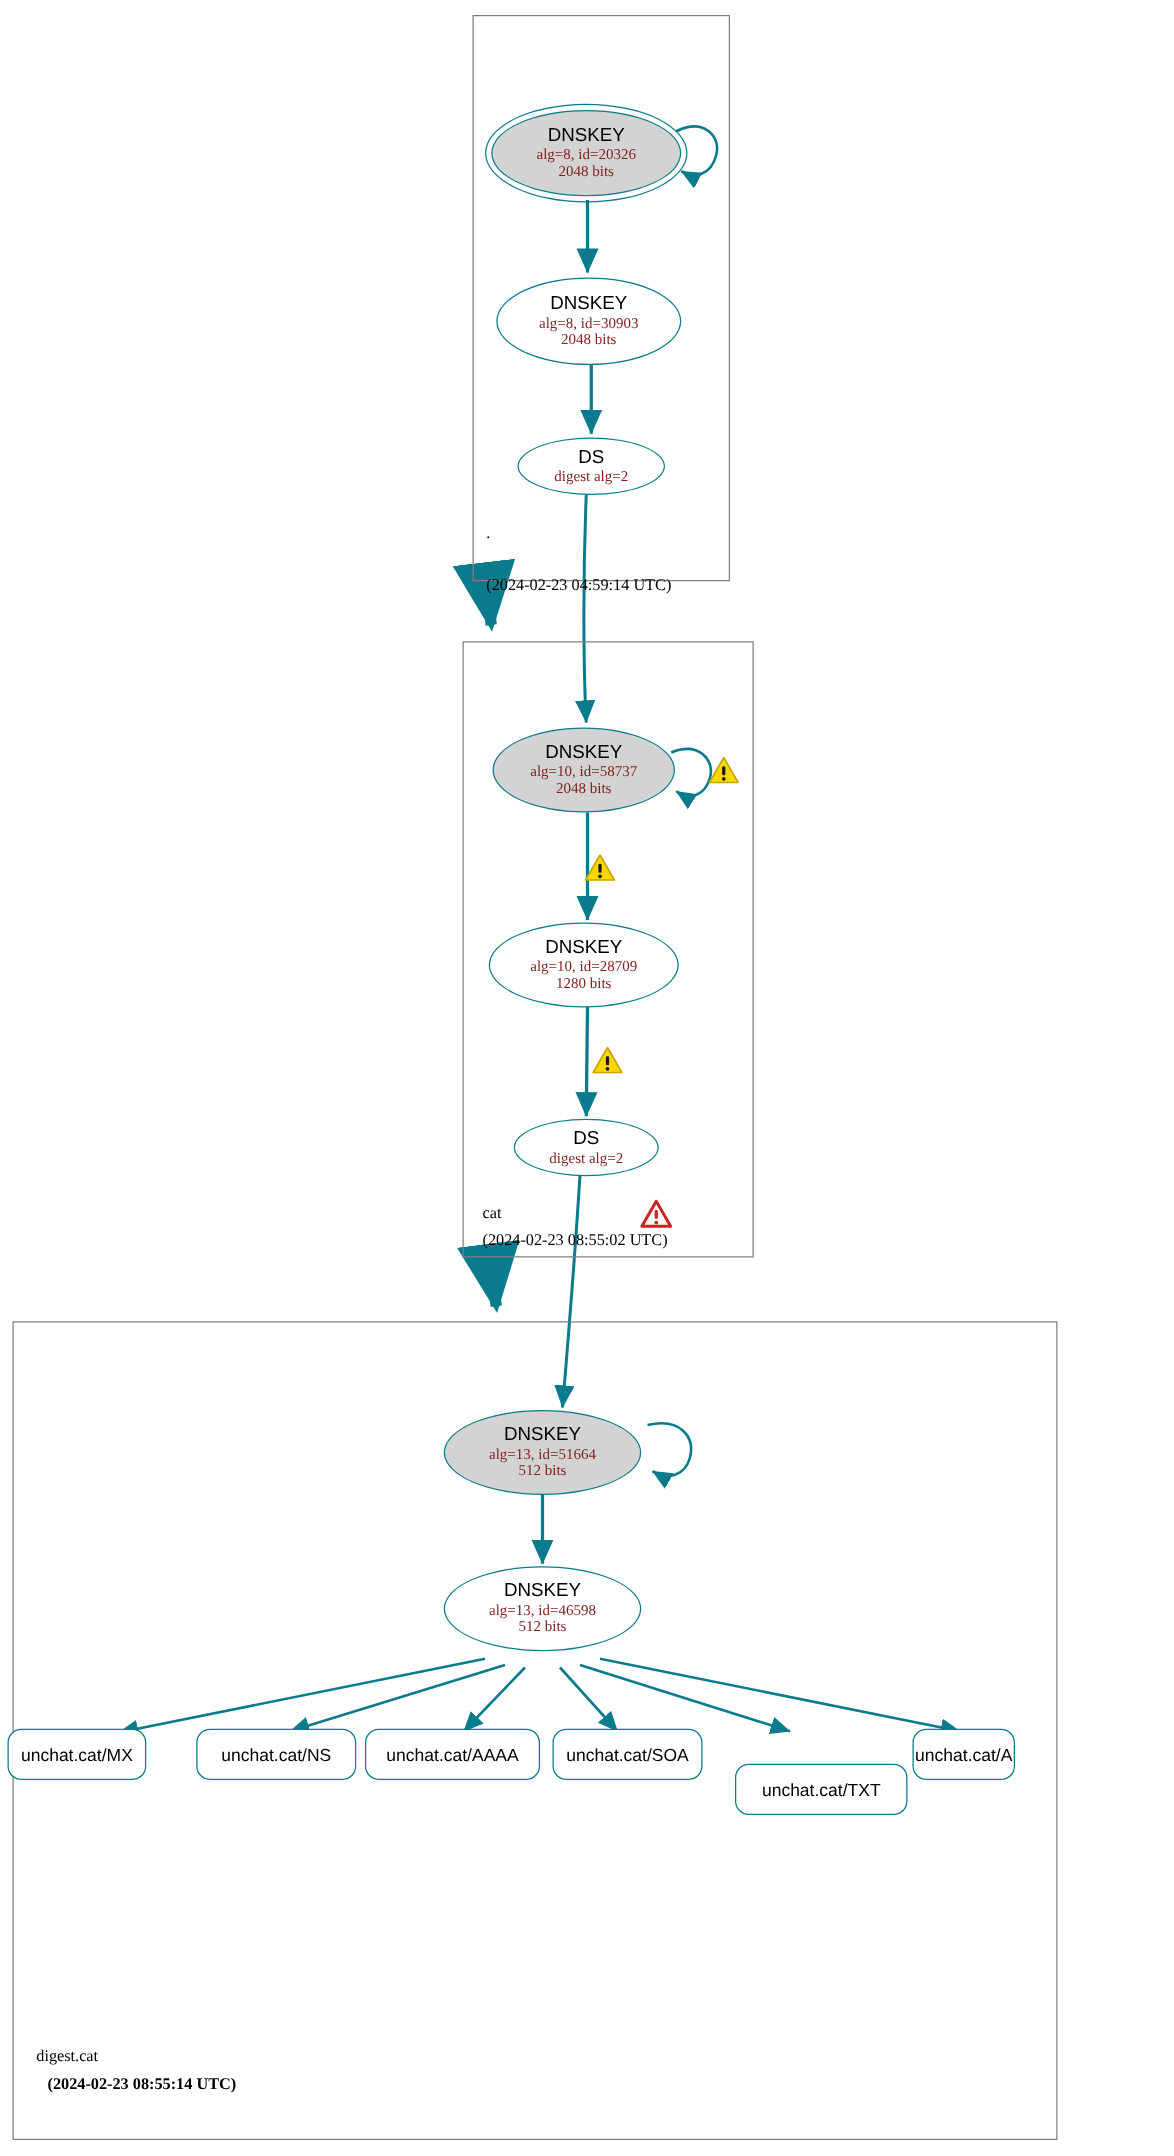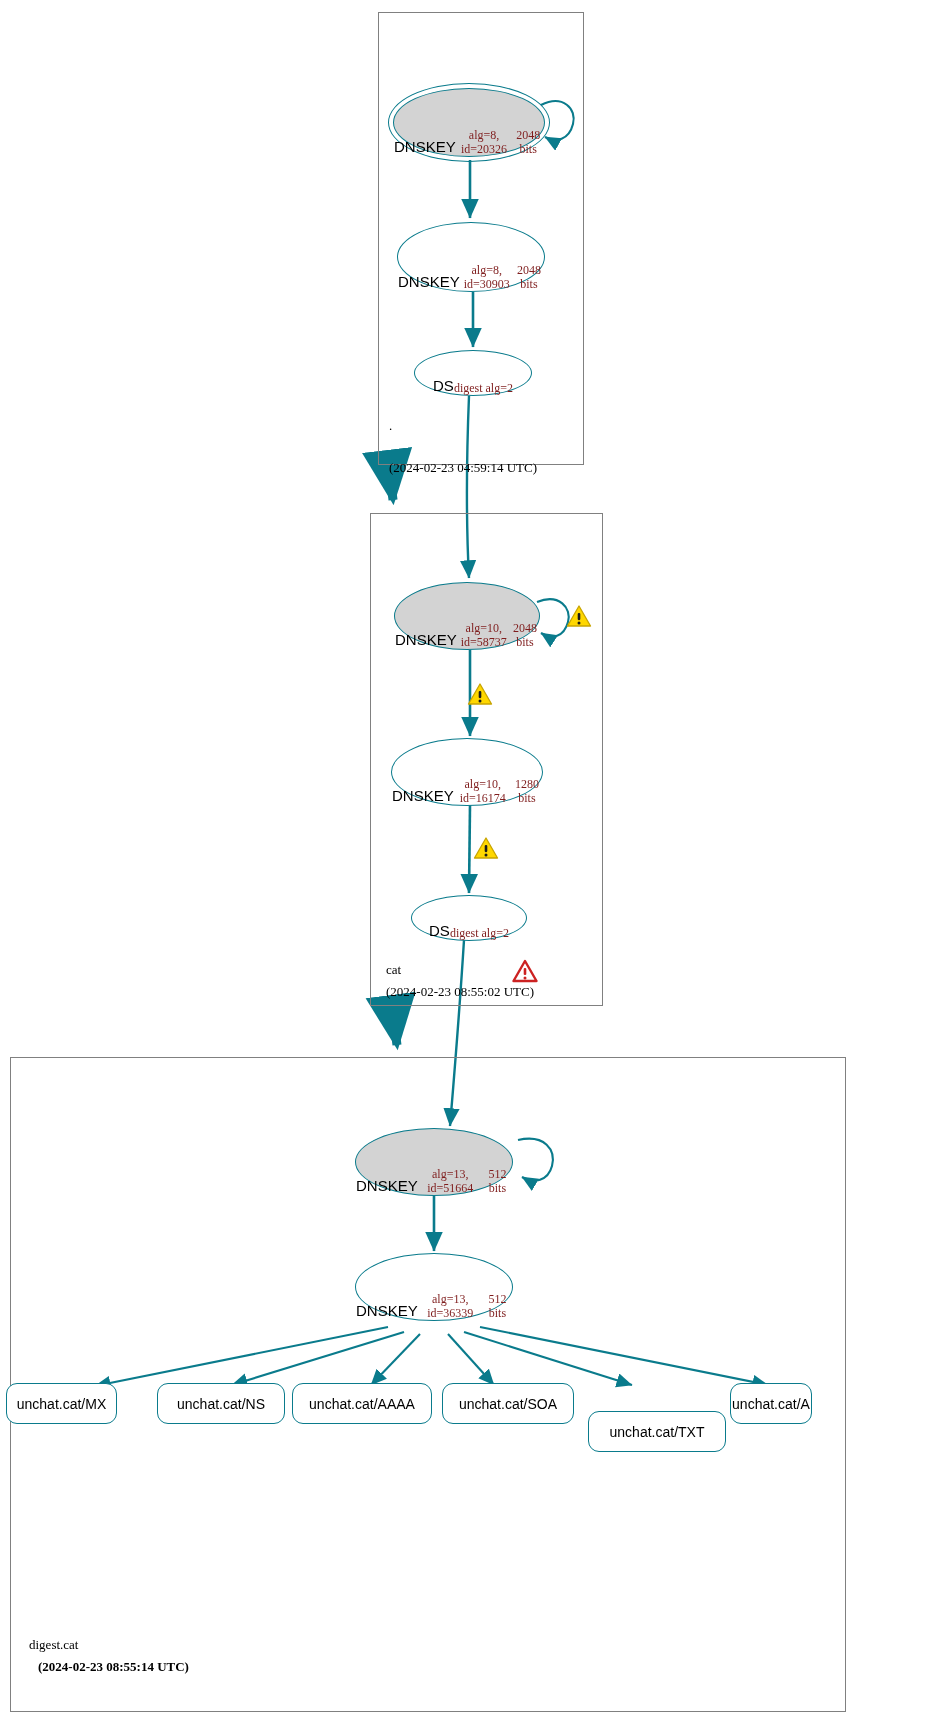--- a/index.html
+++ b/index.html
@@ -44,22 +44,22 @@
     position: absolute;
     font-family: "Liberation Serif", serif;
     font-size: 13px;
     color: #000000;
     white-space: nowrap;
   }
   .node {
     position: absolute;
     box-sizing: border-box;
     display: flex;
-    flex-direction: row;
-    align-items: flex-end;
+    flex-direction: column;
+    align-items: center;
     justify-content: center;
     text-align: center;
     line-height: 1.12;
   }
   .ellipse {
     border-radius: 50%;
     border: 1.6px solid #0a7b8c;
   }
   .ellipse.secure-key {
     background: #d3d3d3;
@@ -216,45 +216,45 @@
   </div>
 
   <div class="node ellipse secure-key" style="left:394px; top:582px; width:146px; height:68px;">
     <div class="t1">DNSKEY</div>
     <div class="t2">alg=10, id=58737</div>
     <div class="t3">2048 bits</div>
   </div>
 
   <div class="node ellipse plain" style="left:391px; top:738px; width:152px; height:68px;">
     <div class="t1">DNSKEY</div>
-    <div class="t2">alg=10, id=16174</div>
+    <div class="t2">alg=10, id=28709</div>
     <div class="t3">1280 bits</div>
   </div>
 
   <div class="node ellipse plain" style="left:411px; top:895px; width:116px; height:46px;">
     <div class="t1">DS</div>
     <div class="t2">digest alg=2</div>
   </div>
 
   <div class="node ellipse secure-key" style="left:355px; top:1128px; width:158px; height:68px;">
     <div class="t1">DNSKEY</div>
     <div class="t2">alg=13, id=51664</div>
     <div class="t3">512 bits</div>
   </div>
 
   <div class="node ellipse plain" style="left:355px; top:1253px; width:158px; height:68px;">
     <div class="t1">DNSKEY</div>
-    <div class="t2">alg=13, id=36339</div>
+    <div class="t2">alg=13, id=46598</div>
     <div class="t3">512 bits</div>
   </div>
 
   <div class="rrset" style="left:6px; top:1383px; width:111px; height:41px;">unchat.cat/MX</div>
   <div class="rrset" style="left:157px; top:1383px; width:128px; height:41px;">unchat.cat/NS</div>
   <div class="rrset" style="left:292px; top:1383px; width:140px; height:41px;">unchat.cat/AAAA</div>
-  <div class="rrset" style="left:442px; top:1383px; width:132px; height:41px;">unchat.cat/SOA</div>
+  <div class="rrset" style="left:442px; top:1383px; width:120px; height:41px;">unchat.cat/SOA</div>
   <div class="rrset" style="left:588px; top:1383px; width:138px; height:41px;margin-top:28px;">unchat.cat/TXT</div>
   <div class="rrset" style="left:730px; top:1383px; width:82px; height:41px;">unchat.cat/A</div>
 
   <svg class="warn-icon" viewBox="0 0 26 24" style="left:566px; top:604px;">
     <path d="M13,2 L24.5,22 L1.5,22 Z" fill="#ffd700" stroke="#c8a400" stroke-width="1.3" stroke-linejoin="round"></path>
     <rect x="11.7" y="9" width="2.6" height="7.2" rx="1.1" fill="#1a1a1a"></rect>
     <circle cx="13" cy="19" r="1.5" fill="#1a1a1a"></circle>
   </svg>
 
   <svg class="warn-icon" viewBox="0 0 26 24" style="left:467px; top:682px;">

